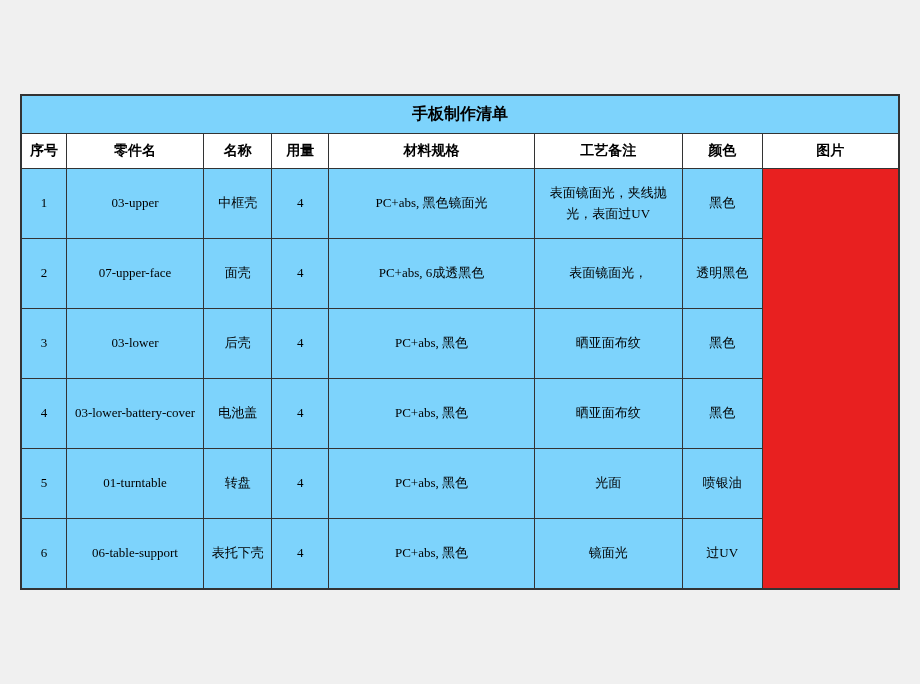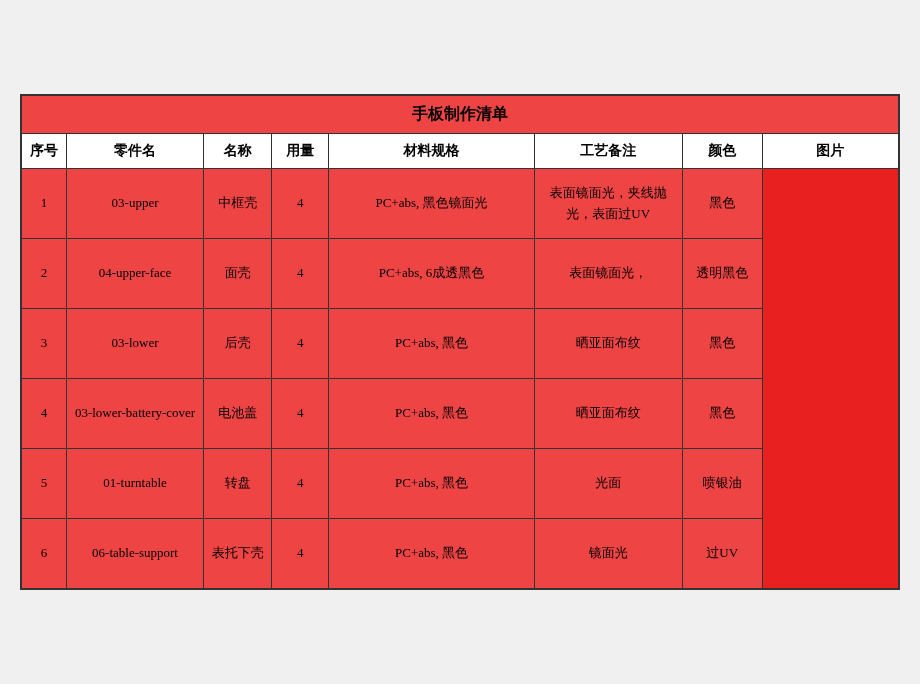--- a/index.html
+++ b/index.html
@@ -13,21 +13,21 @@
       display: flex;
       justify-content: center;
       align-items: center;
       width: 920px;
       min-height: 684px;
       font-family: "SimSun", "宋体", serif;
       font-size: 14px;
     }
 
     .page-wrapper {
-      background: #ef4444;
+      background: #7dd3fc;
       width: 880px;
     }
 
     .main-table {
       width: 100%;
       border-collapse: collapse;
       border: 2px solid #333;
     }
 
     .main-table th,
@@ -99,21 +99,21 @@
       <td>03-upper</td>
       <td>中框壳</td>
       <td>4</td>
       <td>PC+abs, 黑色镜面光</td>
       <td>表面镜面光，夹线抛光，表面过UV</td>
       <td>黑色</td>
       <td class="image-cell-red" rowspan="6"></td>
     </tr>
     <tr class="data-row">
       <td>2</td>
-      <td>04-upper-face</td>
+      <td>07-upper-face</td>
       <td>面壳</td>
       <td>4</td>
       <td>PC+abs, 6成透黑色</td>
       <td>表面镜面光，</td>
       <td>透明黑色</td>
     </tr>
     <tr class="data-row">
       <td>3</td>
       <td>03-lower</td>
       <td>后壳</td>

